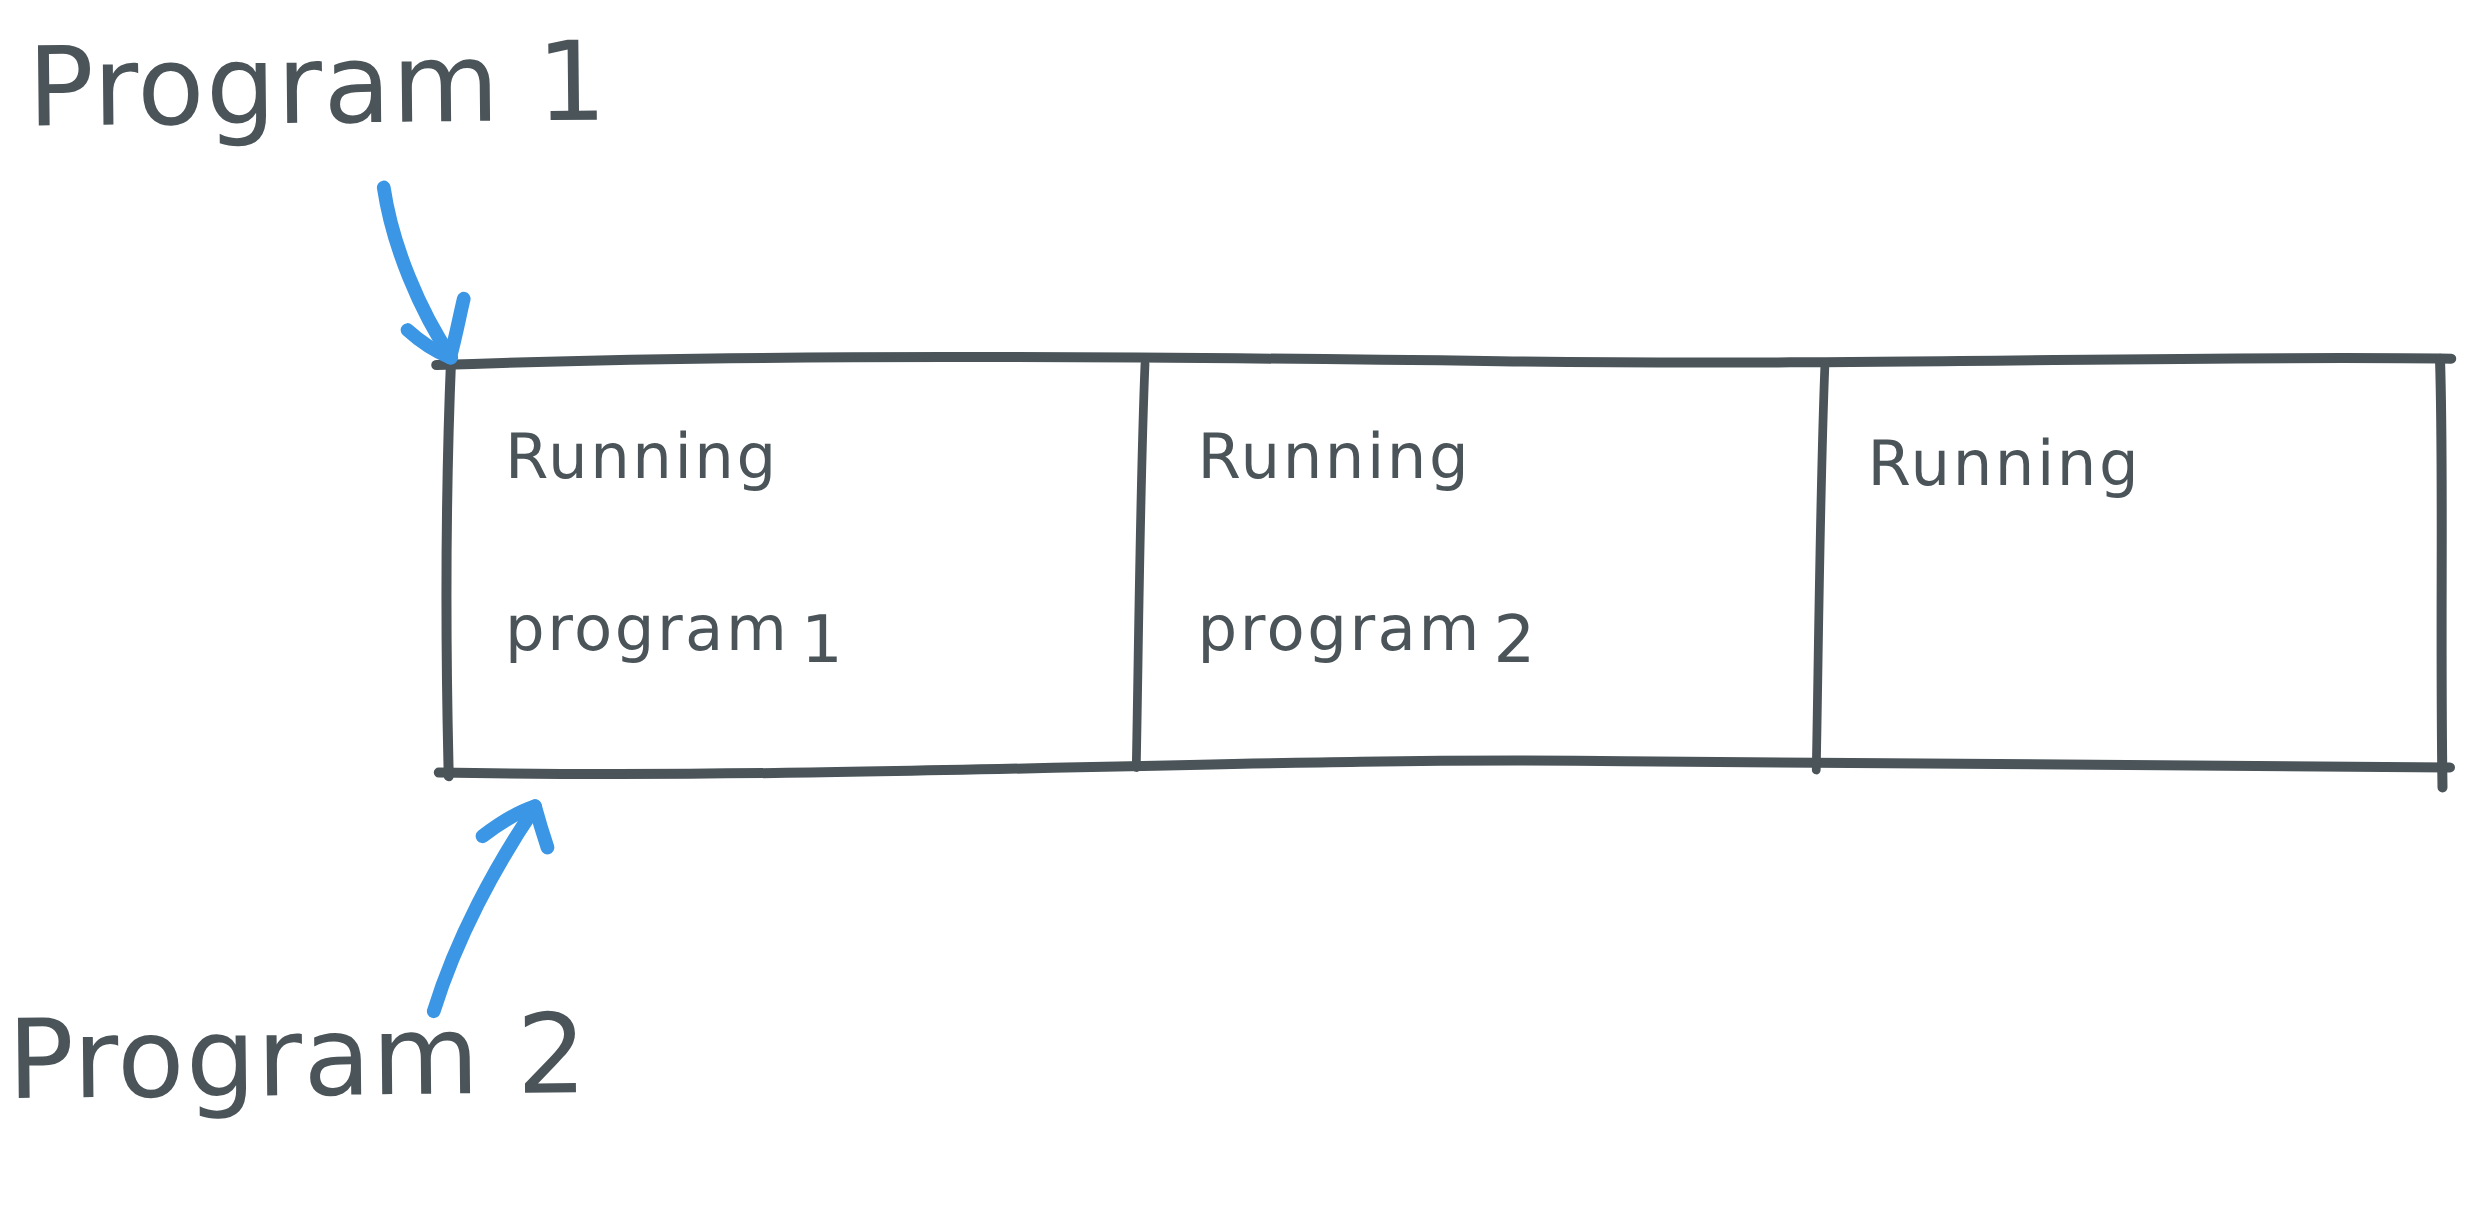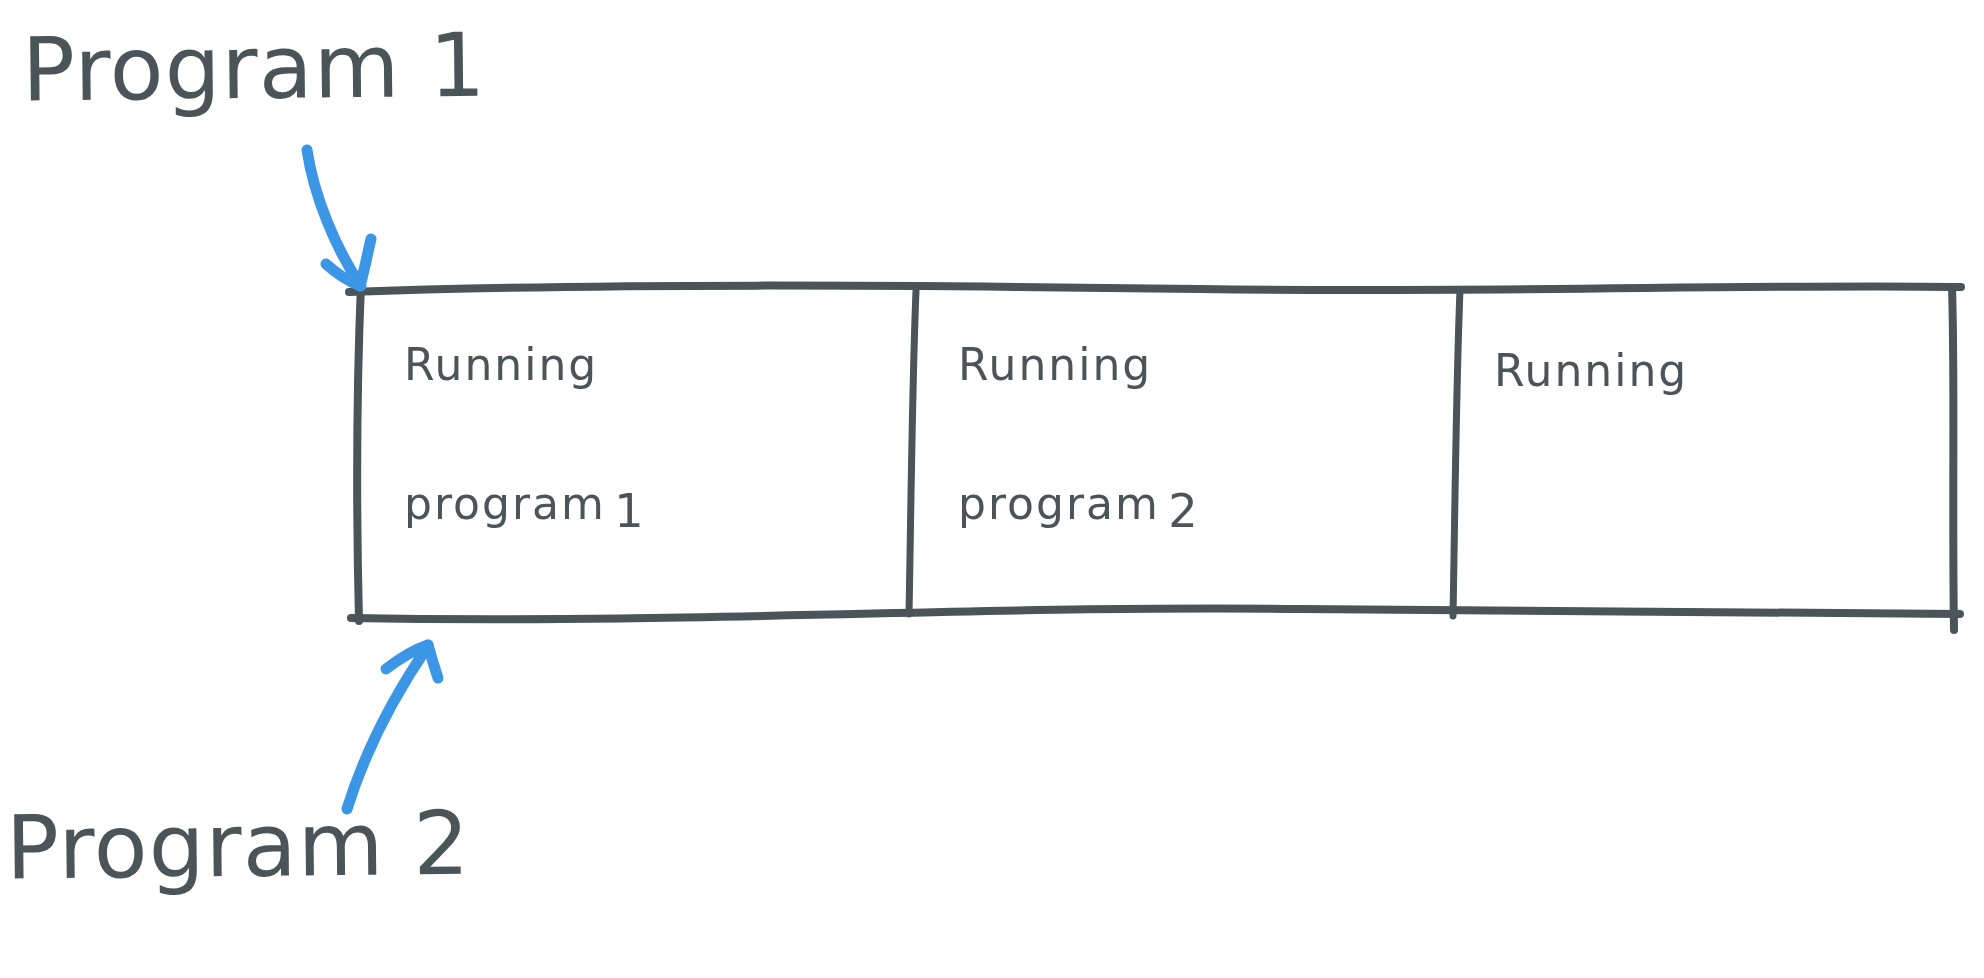--- a/index.html
+++ b/index.html
@@ -48,21 +48,21 @@
     font-size: 88px;
     color: var(--ink);
     letter-spacing: 1px;
     white-space: nowrap;
     transform: rotate(-0.6deg);
   }
   .label-program-1 { left: 22px; top: 16px; }
   .label-program-2 { left: 6px; top: 794px; }
   .cell-text {
     position: absolute;
-    font-size: 44px;
+    font-size: 50px;
     line-height: 138px;
     color: var(--ink);
     letter-spacing: 2px;
     white-space: nowrap;
   }
   .cell-text-1 { left: 404px; top: 296px; }
   .cell-text-2 { left: 958px; top: 296px; }
   .cell-text-3 { left: 1494px; top: 302px; }
   .cell-text-3 .cell-line-2 { padding-left: 52px; }
   .sub {

